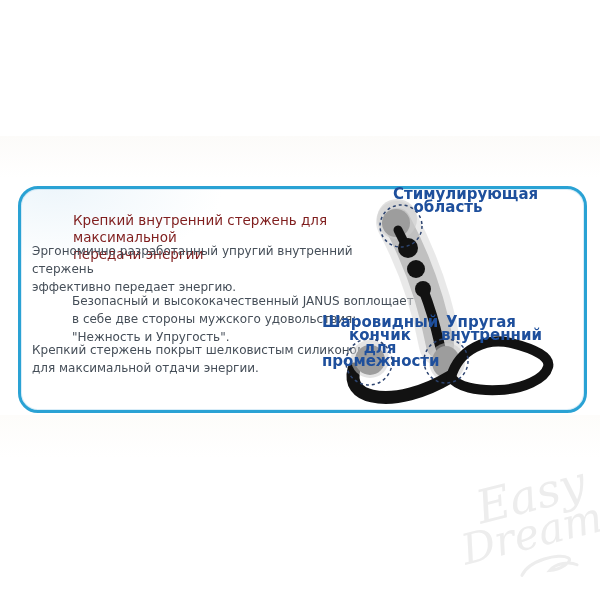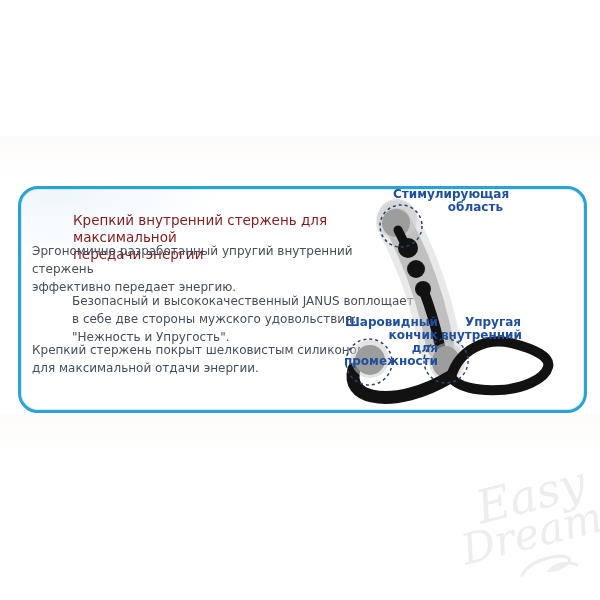--- a/index.html
+++ b/index.html
@@ -29,22 +29,22 @@
     color:#7f1d1d;white-space:pre-line;
   }
   .para{
     position:absolute;left:32px;width:360px;margin:0;
     font-size:12px;line-height:18px;color:#454e58;white-space:pre-line;
   }
   .para-1{top:242px;}
   .para-2{top:292px;margin-left:40px;}
   .para-3{top:333px;margin-top:8px;}
   .callout{
-    position:absolute;text-align:right;
-    font-size:12px;line-height:13px;font-weight:bold;
+    position:absolute;text-align:center;
+    font-size:15px;line-height:13px;font-weight:bold;
     color:#1e4f9c;white-space:pre-line;
   }
   .callout-tip{left:393px;top:188px;width:110px;}
   .callout-ball{left:322px;top:316px;width:116px;}
   .callout-flex{left:441px;top:316px;width:80px;}
   .product-svg{position:absolute;left:340px;top:190px;width:250px;height:220px;}
   .watermark{
     position:absolute;left:458px;top:472px;width:160px;
     transform:rotate(-14deg);
     text-align:center;color:#ededed;

